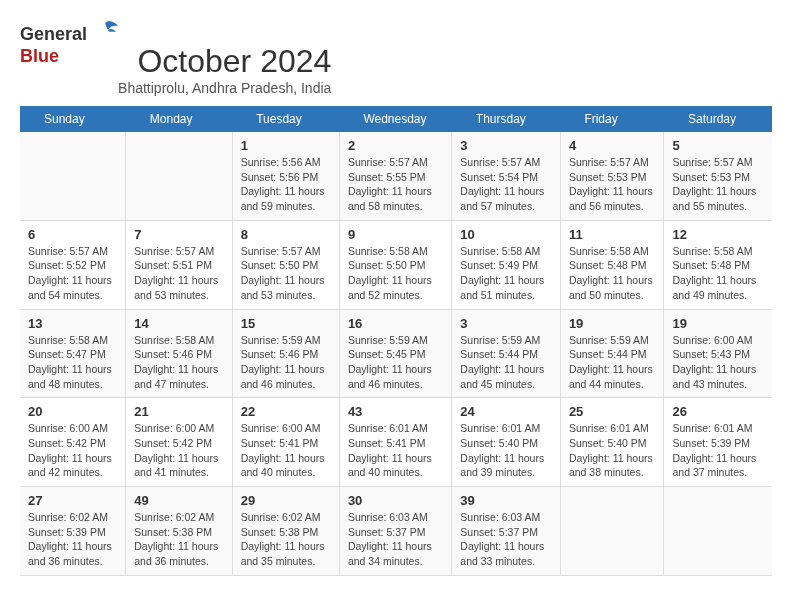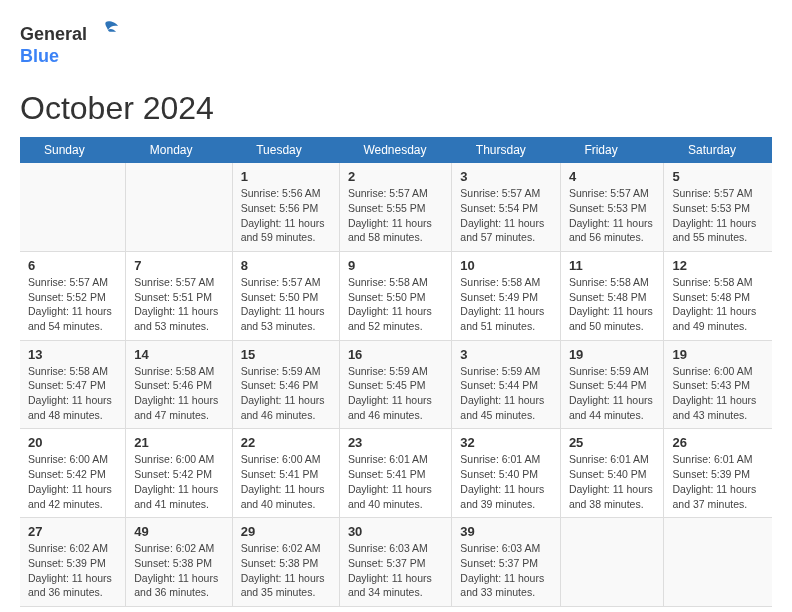--- a/index.html
+++ b/index.html
@@ -5,36 +5,34 @@
     * { box-sizing: border-box; margin: 0; padding: 0; }
     body {
       font-family: Arial, sans-serif;
       background: #fff;
       width: 792px;
       min-height: 612px;
       padding: 20px;
     }
     .header {
       display: flex;
-      justify-content: space-between;
       align-items: flex-start;
       margin-bottom: 10px;
-      flex-direction: column;
     }
     .logo {
       display: flex;
       align-items: center;
     }
     .logo-text {
       font-size: 18px;
       font-weight: bold;
       line-height: 1.2;
     }
     .logo-general { color: #333; }
-    .logo-blue { color: #3b82f6; }
+    .logo-blue { color: #b91c1c; }
     .logo-icon {
       width: 24px;
       height: 20px;
       margin-left: 2px;
     }
     .title-section {
       text-align: right;
     }
     .month-title {
       font-size: 32px;
@@ -101,20 +99,21 @@
           <path d="M14 10 C16 8, 20 9, 22 12 C18 11, 15 13, 14 10Z" fill="#2E74B8"></path>
         </svg>
       </div>
       <div class="logo-text">
         <span class="logo-blue">Blue</span>
       </div>
     </div>
   </div>
   <div class="title-section">
     <div class="month-title">October 2024</div>
+    <div class="location">Bhattiprolu, Andhra Pradesh, India</div>
   </div>
 </div>
 
 <table>
   <thead>
     <tr>
     <th>Sunday</th>
         <th>Monday</th>
         <th>Tuesday</th>
         <th>Wednesday</th>
@@ -259,27 +258,27 @@
 Sunset: 5:42 PM
 Daylight: 11 hours and 41 minutes.</div>
         </td>
         <td>
           <span class="day-number">22</span>
           <div class="day-info" style="white-space: pre-line;">Sunrise: 6:00 AM
 Sunset: 5:41 PM
 Daylight: 11 hours and 40 minutes.</div>
         </td>
         <td>
-          <span class="day-number">23</span>
+          <span class="day-number">43</span>
           <div class="day-info" style="white-space: pre-line;">Sunrise: 6:01 AM
 Sunset: 5:41 PM
 Daylight: 11 hours and 40 minutes.</div>
         </td>
         <td>
-          <span class="day-number">32</span>
+          <span class="day-number">24</span>
           <div class="day-info" style="white-space: pre-line;">Sunrise: 6:01 AM
 Sunset: 5:40 PM
 Daylight: 11 hours and 39 minutes.</div>
         </td>
         <td>
           <span class="day-number">25</span>
           <div class="day-info" style="white-space: pre-line;">Sunrise: 6:01 AM
 Sunset: 5:40 PM
 Daylight: 11 hours and 38 minutes.</div>
         </td>

